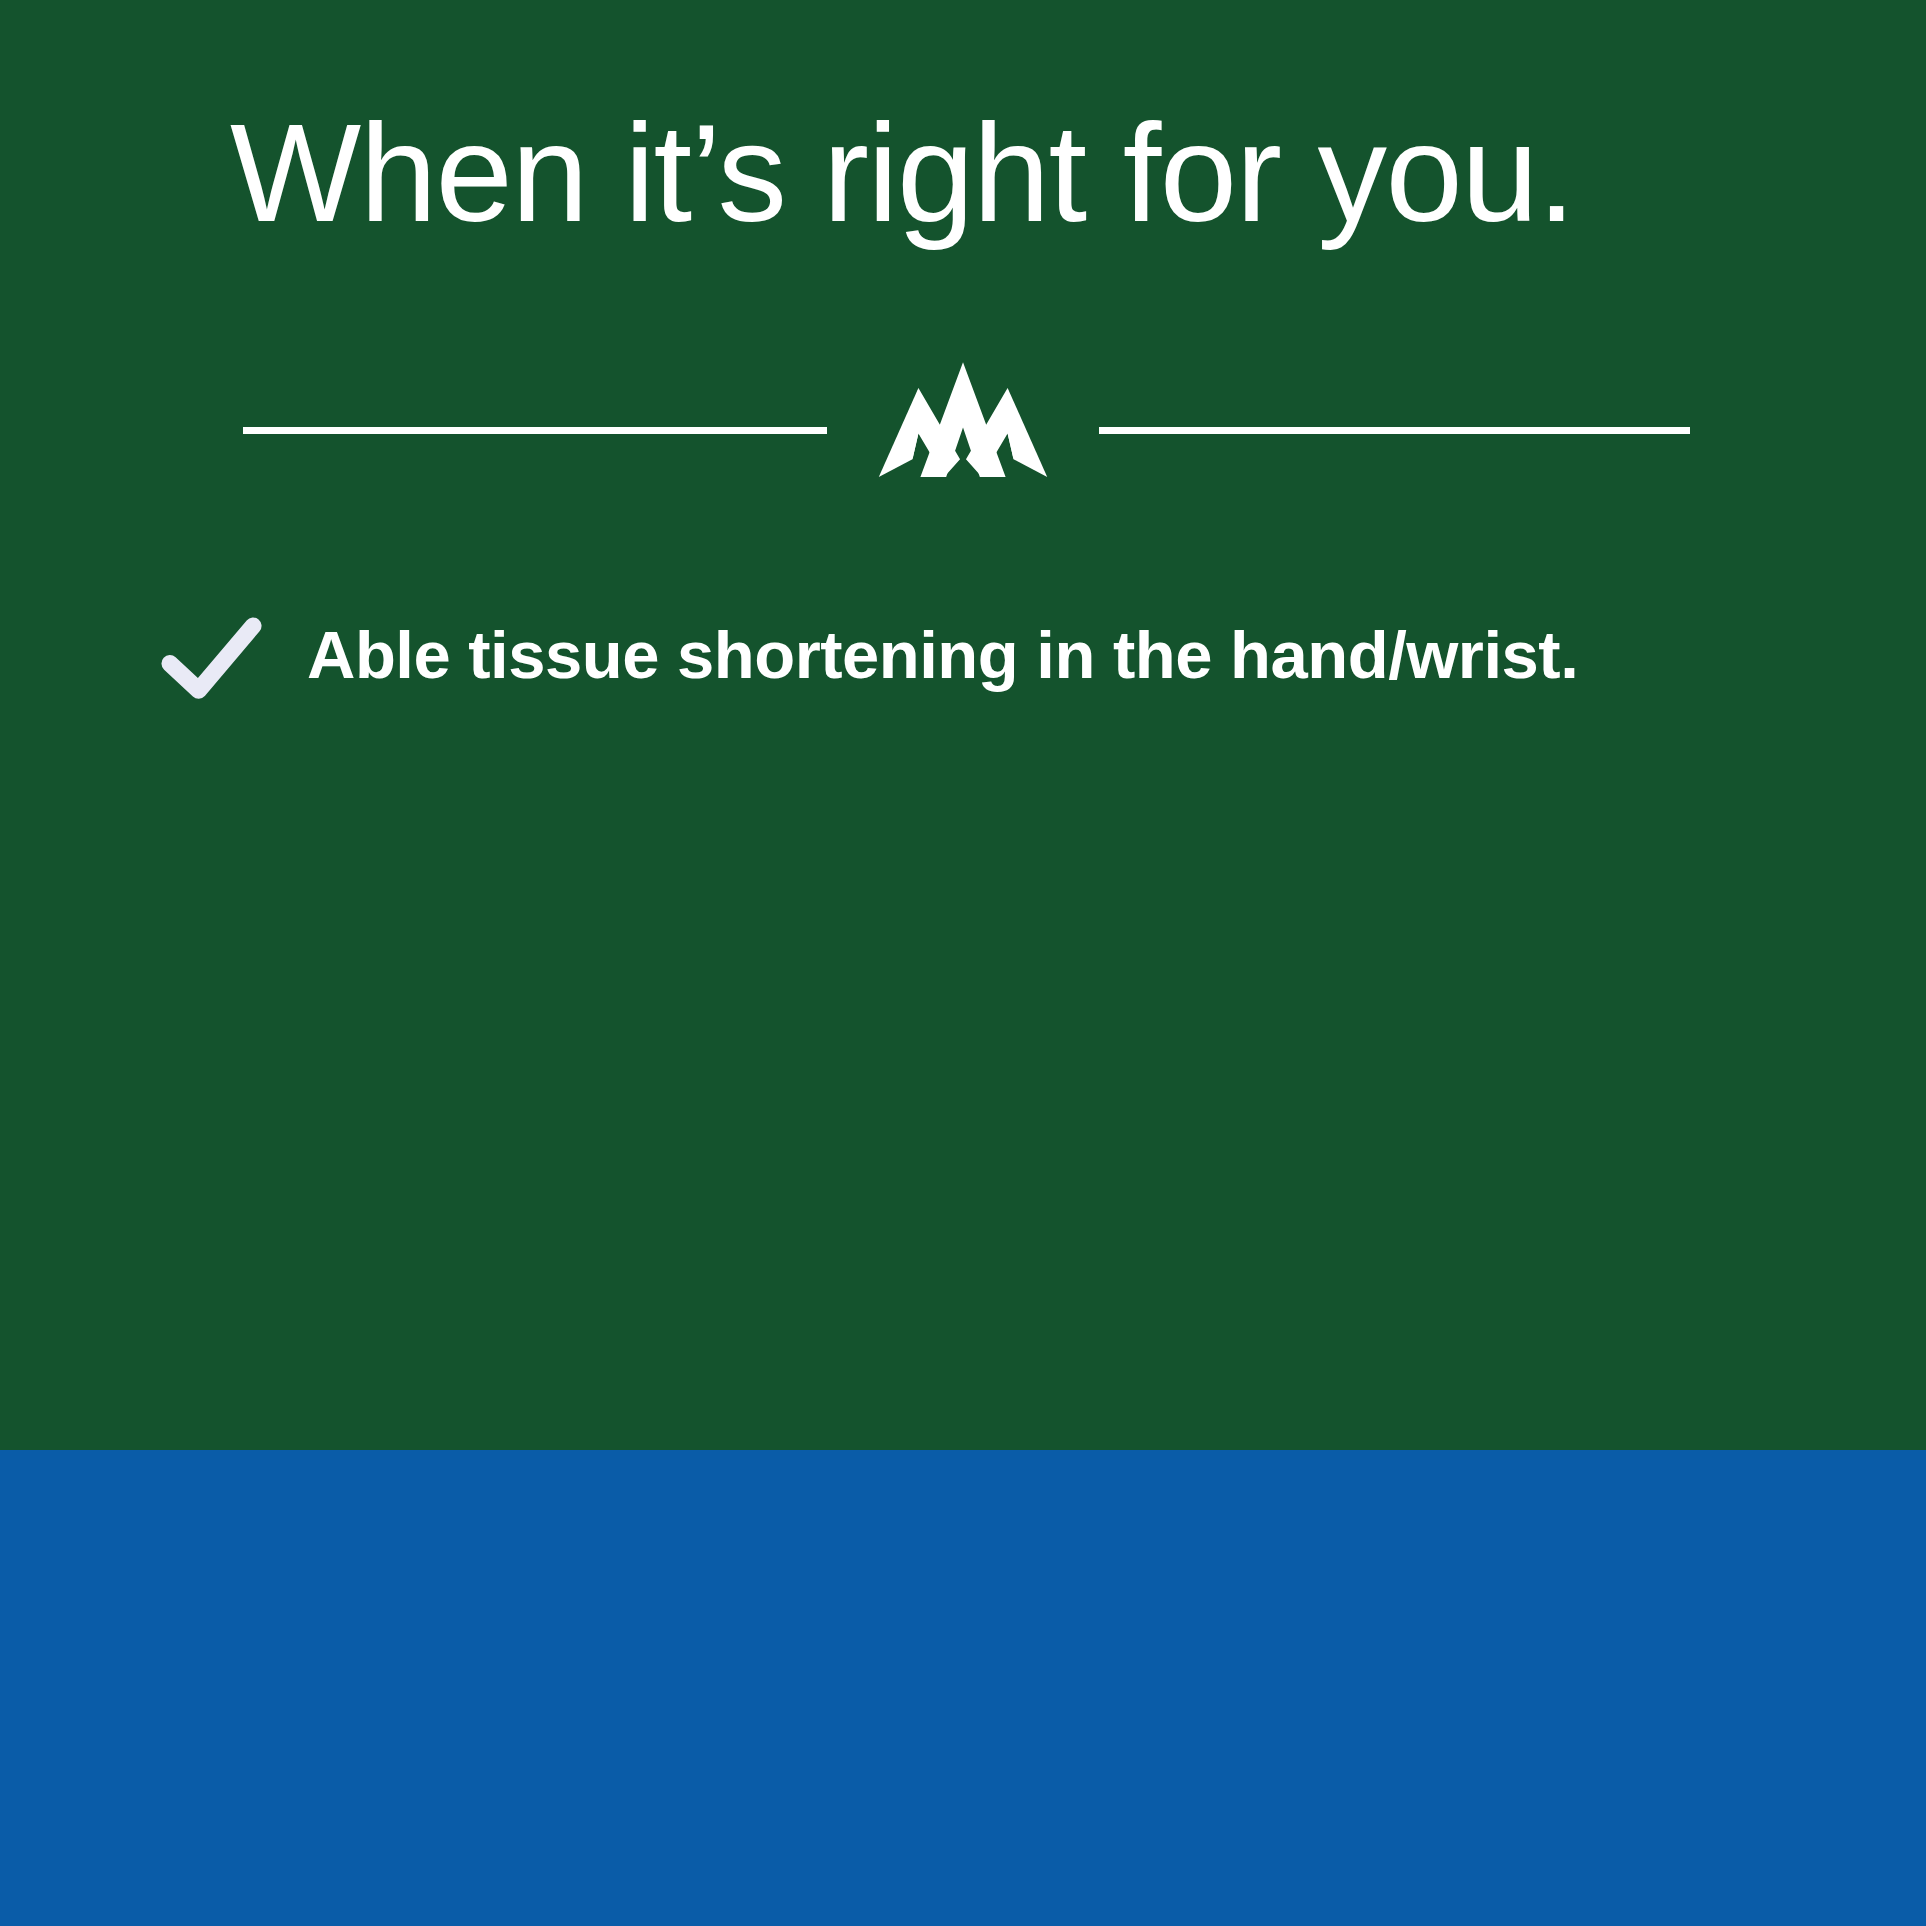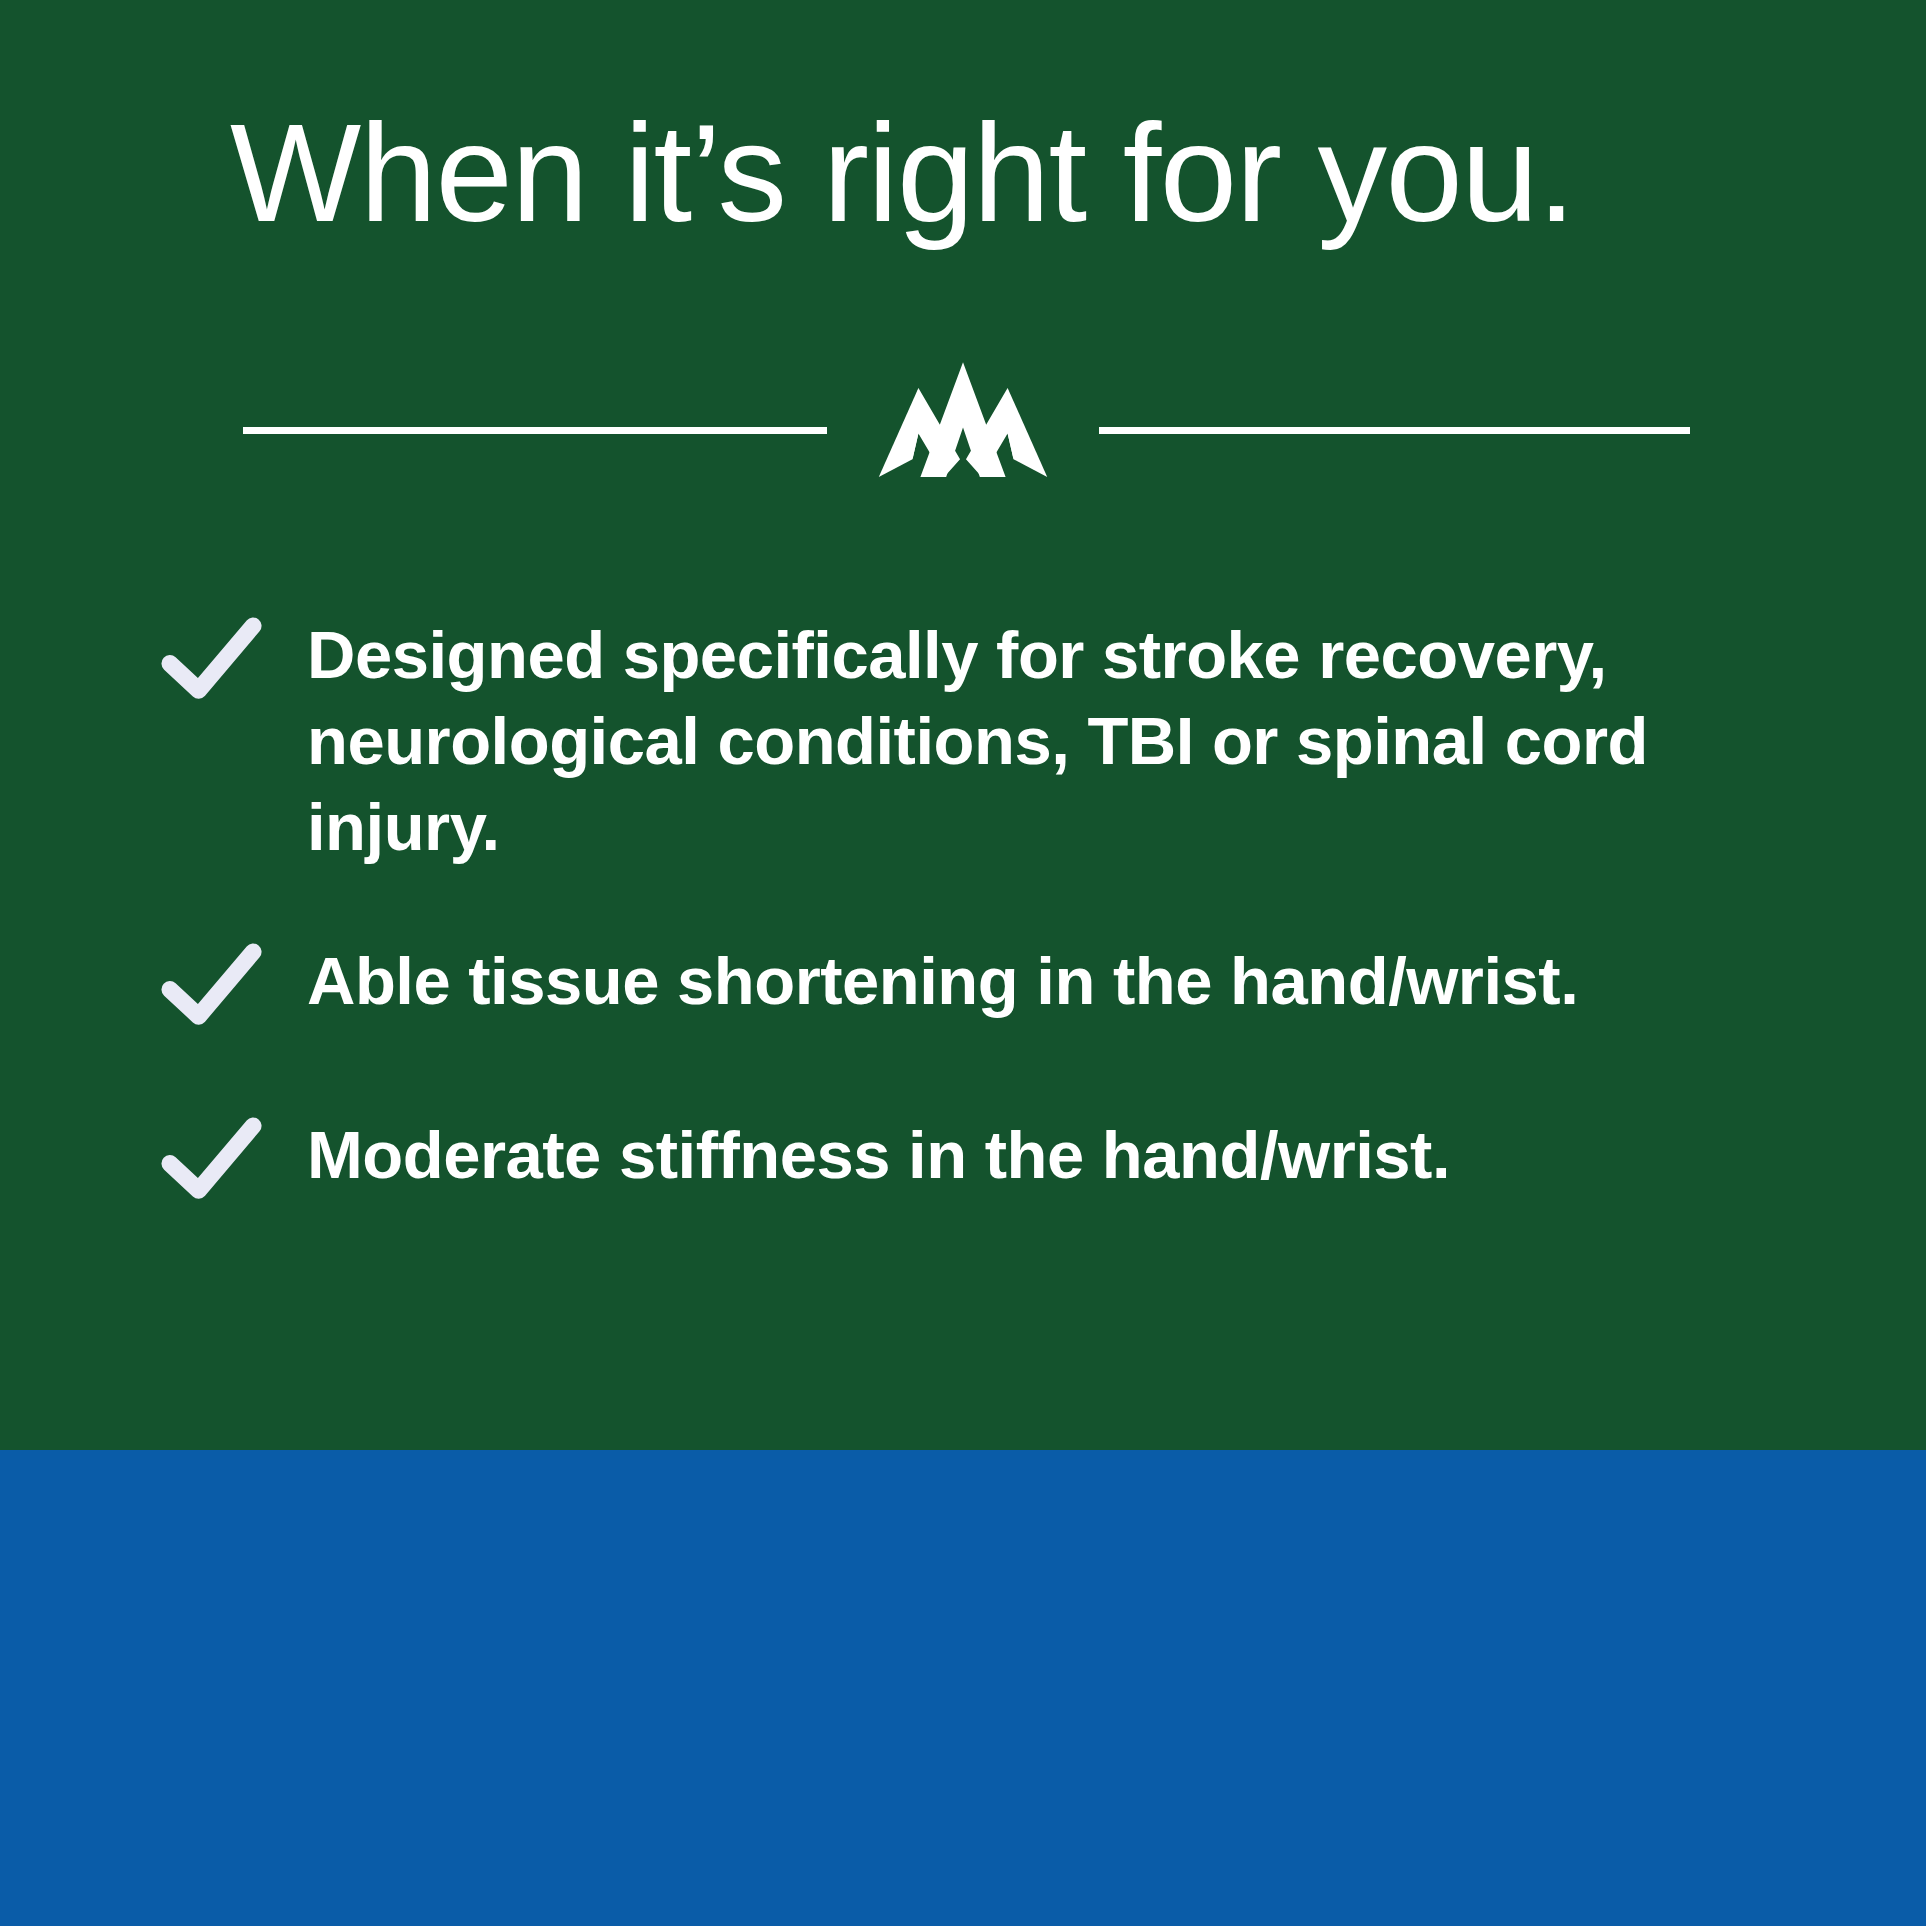--- a/index.html
+++ b/index.html
@@ -132,45 +132,29 @@
 
         <path d="M107 6 L150 122 L124 122 L107 72 L90 122 L64 122 Z" fill="#ffffff"></path>
       </svg>
     </div>
 
     <div class="rule rule-right"></div>
   </div>
 
   <div class="bullets">
 
-    <div class="bullet-row">
-      <span class="check-icon">
-        <svg width="111" height="111" viewBox="0 0 112 112" xmlns="http://www.w3.org/2000/svg">
-          <path d="M14 58 L43 85 L98 20" stroke="#e9eaf6" stroke-width="17" stroke-linecap="round" stroke-linejoin="round" fill="none"></path>
-        </svg>
-      </span>
-      <span class="bullet-text">Designed specifically for stroke recovery, neurological conditions, TBI or spinal cord injury.</span>
-    </div>
 
     <div class="bullet-row">
       <span class="check-icon">
         <svg width="111" height="111" viewBox="0 0 112 112" xmlns="http://www.w3.org/2000/svg">
           <path d="M14 58 L43 85 L98 20" stroke="#e9eaf6" stroke-width="17" stroke-linecap="round" stroke-linejoin="round" fill="none"></path>
         </svg>
       </span>
       <span class="bullet-text">Able tissue shortening in the hand/wrist.</span>
     </div>
 
-    <div class="bullet-row">
-      <span class="check-icon">
-        <svg width="111" height="111" viewBox="0 0 112 112" xmlns="http://www.w3.org/2000/svg">
-          <path d="M14 58 L43 85 L98 20" stroke="#e9eaf6" stroke-width="17" stroke-linecap="round" stroke-linejoin="round" fill="none"></path>
-        </svg>
-      </span>
-      <span class="bullet-text">Moderate stiffness in the hand/wrist.</span>
-    </div>
 
 
   </div>
 
 
 </div>
 
 
 </body></html>

